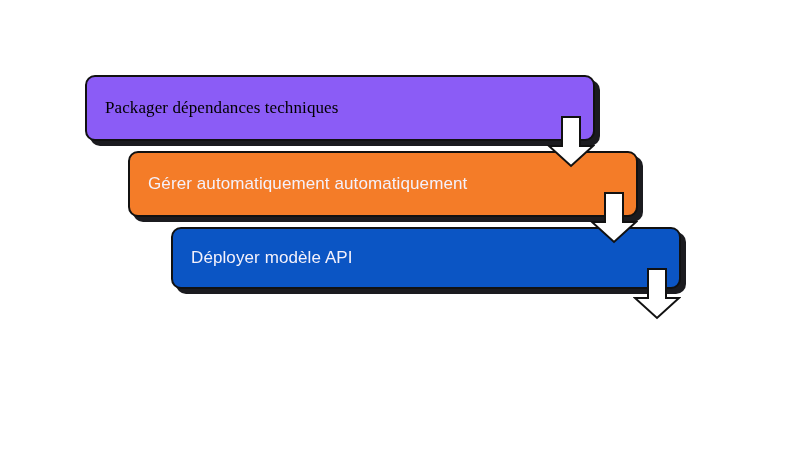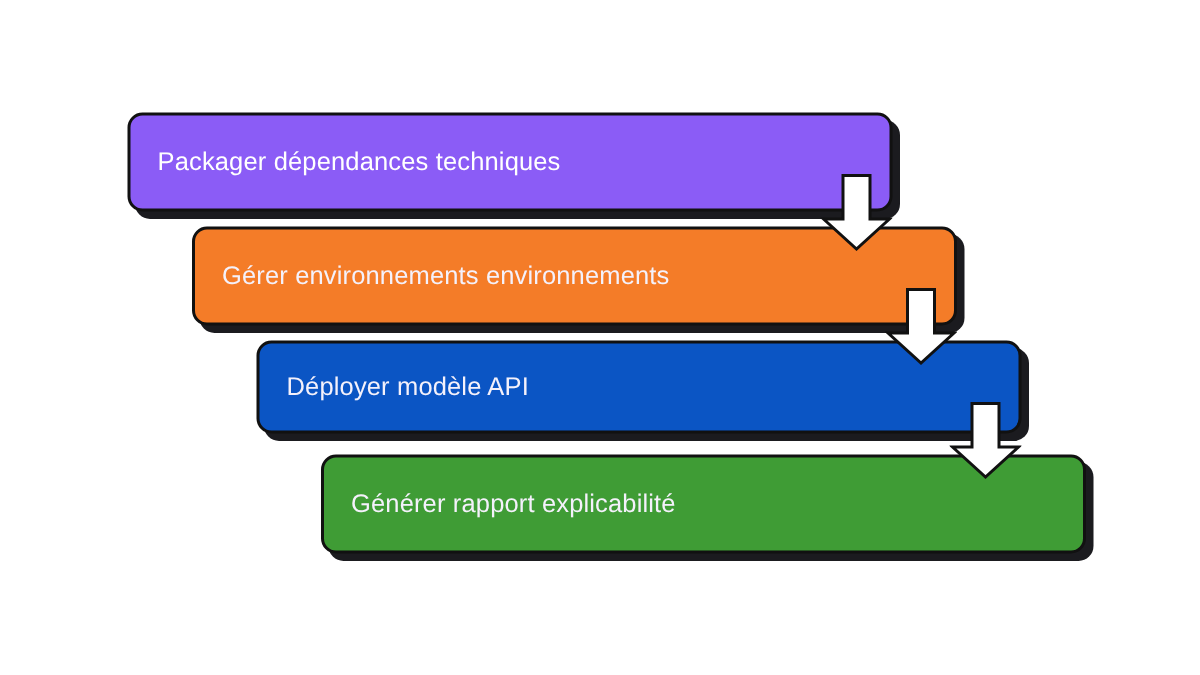--- a/index.html
+++ b/index.html
@@ -45,34 +45,31 @@
   .arrow svg {
     display: block;
   }
 </style>
 </head>
 <body>
 
 <div id="stage" style="background: rgb(255, 255, 255);">
 
   <div class="flow-step" id="node-0" style="left: 85px; top: 75px; width: 510px; height: 66px; background: rgb(139, 92, 246); border-color: rgb(17, 17, 17); z-index: 10;">
-    <span class="step-label" style="color: #ffffff;">Packager dépendances techniques</span>
+    <span class="step-label" style="color: #000000; font-family: Liberation Serif, serif;">Packager dépendances techniques</span>
   </div>
 
   <div class="flow-step" id="node-1" style="left: 128px; top: 151px; width: 510px; height: 66px; background: rgb(244, 124, 40); border-color: rgb(17, 17, 17); z-index: 11;">
-    <span class="step-label" style="color: rgb(244, 241, 251);">Gérer environnements environnements</span>
+    <span class="step-label" style="color: rgb(244, 241, 251);">Gérer automatiquement automatiquement</span>
   </div>
 
   <div class="flow-step" id="node-2" style="left: 171px; top: 227px; width: 510px; height: 62px; background: rgb(11, 85, 196); border-color: rgb(17, 17, 17); z-index: 12;">
     <span class="step-label" style="color: rgb(244, 241, 251);">Déployer modèle API</span>
   </div>
 
-  <div class="flow-step" id="node-3" style="left: 214px; top: 303px; width: 510px; height: 66px; background: rgb(63, 156, 53); border-color: rgb(17, 17, 17); z-index: 13;">
-    <span class="step-label" style="color: rgb(244, 241, 251);">Générer rapport explicabilité</span>
-  </div>
 
   <div class="arrow" id="arrow-0" style="left: 547px; top: 116px; z-index: 100;">
     <svg width="48" height="52" viewBox="0 0 48 52">
       <path d="M 15 1 L 33 1 L 33 30 L 46 30 L 24 50 L 2 30 L 15 30 Z" fill="#ffffff" stroke="#111111" stroke-width="2" stroke-linejoin="miter"></path>
     </svg>
   </div>
 
   <div class="arrow" id="arrow-1" style="left: 590px; top: 192px; z-index: 101;">
     <svg width="48" height="52" viewBox="0 0 48 52">
       <path d="M 15 1 L 33 1 L 33 30 L 46 30 L 24 50 L 2 30 L 15 30 Z" fill="#ffffff" stroke="#111111" stroke-width="2" stroke-linejoin="miter"></path>

